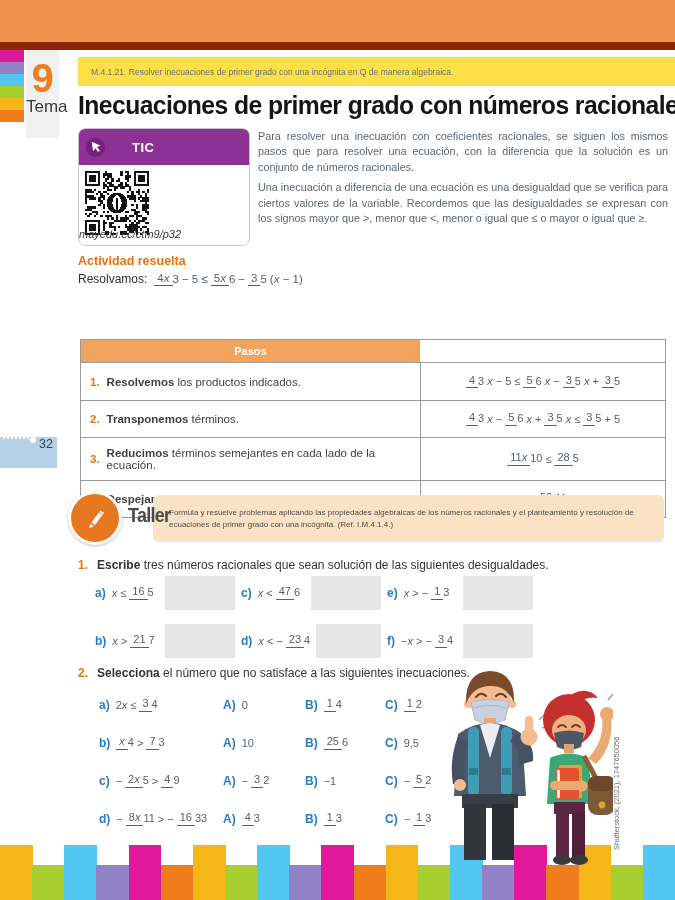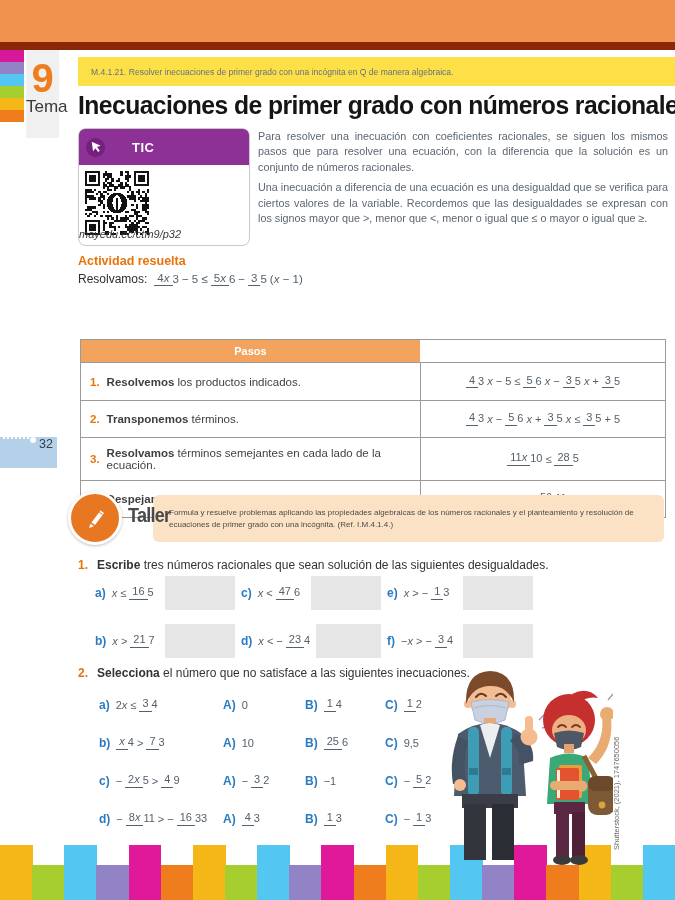--- a/index.html
+++ b/index.html
@@ -479,21 +479,21 @@
             <span class="num">3</span>
             <span class="den">5</span>
           </span>
           <span class="mt">+ 5</span>
         </span>
       </div>
   </div>
   <div class="trow h42">
     <div class="td-paso">
         <span class="rnum">3.</span>
-      <span><b>Resolvamos</b><span> términos semejantes en cada lado de la ecuación.</span></span>
+      <span><b>Reducimos</b><span> términos semejantes en cada lado de la ecuación.</span></span>
       </div>
     <div class="td-oper">
         <span class="math">
           <span class="frac">
             <span class="num">11<i>x</i></span>
             <span class="den">10</span>
           </span>
           <span class="mt">≤</span>
           <span class="frac">
             <span class="num">28</span>

